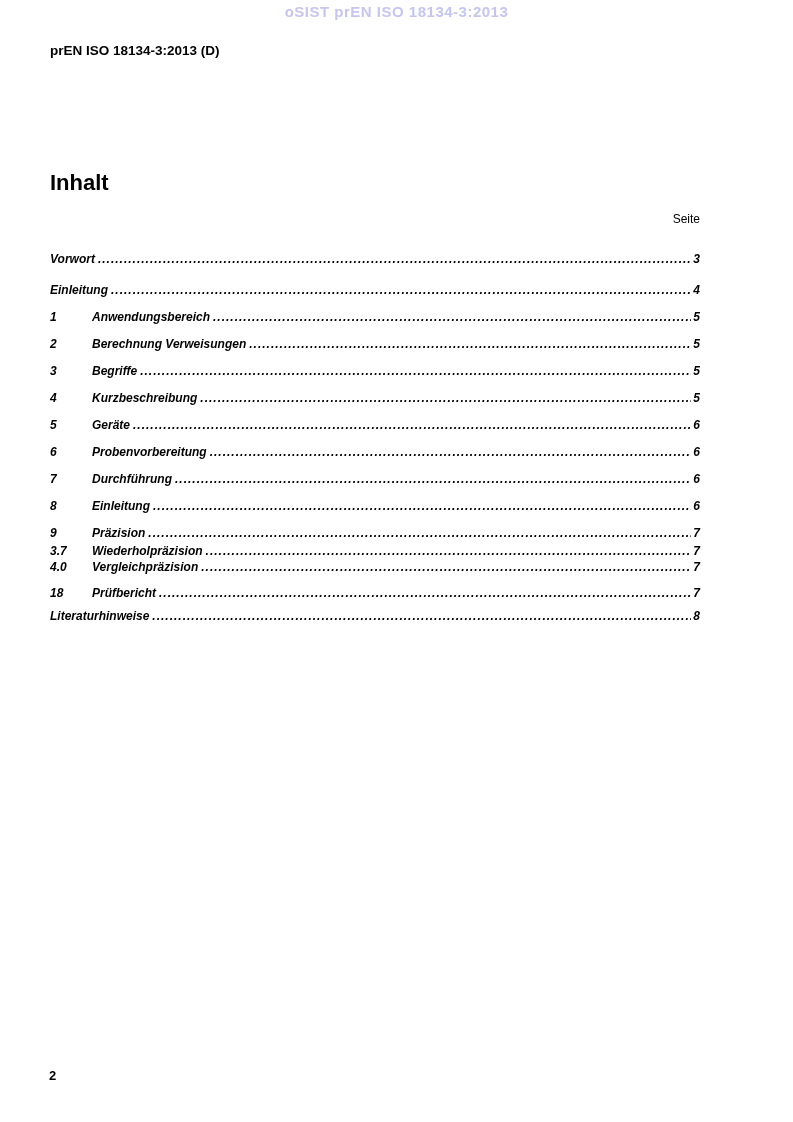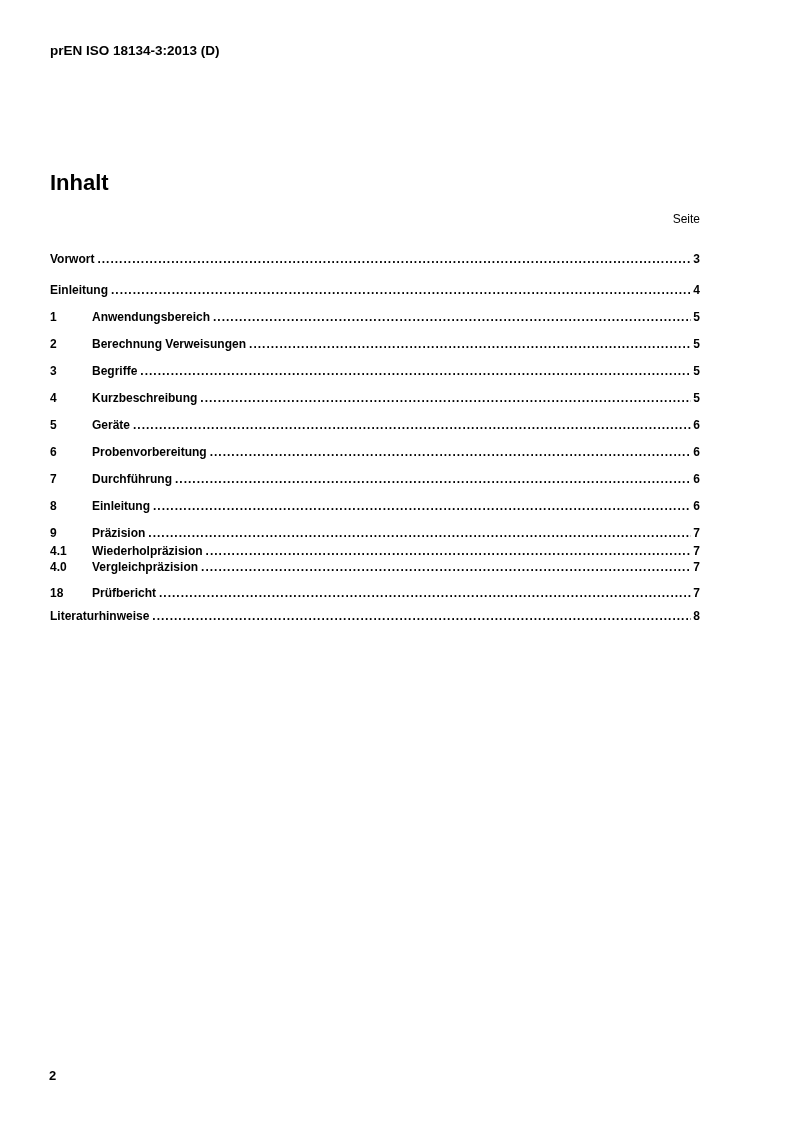--- a/index.html
+++ b/index.html
@@ -43,20 +43,21 @@
     position: absolute;
     left: 50px; right: 93px; top: 252px;
   }
   .row {
     display: flex;
     align-items: baseline;
     font-size: 12px;
     font-weight: bold;
     line-height: 15px;
     margin-bottom: 12px;
+    font-style: italic;
   }
   .row.gap-lg  { margin-bottom: 16px; }
   .row.tight   { margin-bottom: 3px;  }
   .row.tight2  { margin-bottom: 1px;  }
   .row.gap-md  { margin-bottom: 11px; }
   .row.gap-sm  { margin-bottom: 8px;  }
   .num {
     flex: 0 0 42px;
   }
   .label { flex: 0 0 auto; }
@@ -76,20 +77,21 @@
     left: 49px; top: 1068px;
     font-size: 13px;
     font-weight: bold;
   }
 </style>
 </head>
 <body>
 
 <div class="page">
 
+  <div class="watermark" style="color: rgb(197, 198, 240);">oSIST prEN ISO 18134-3:2013</div>
 
   <div class="doc-header">prEN ISO 18134-3:2013 (D)</div>
 
   <h1 class="inhalt-title">Inhalt</h1>
 
   <div class="seite-header">Seite</div>
 
   <nav class="toc">
 
     <div class="row gap-lg">
@@ -161,21 +163,21 @@
     </div>
 
     <div class="row tight">
       <span class="num">9</span>
       <span class="label">Präzision</span>
       <span class="leader"></span>
       <span class="pg">7</span>
     </div>
 
     <div class="row tight2">
-      <span class="num">4.1</span>
+      <span class="num">3.7</span>
       <span class="label">Wiederholpräzision</span>
       <span class="leader"></span>
       <span class="pg">7</span>
     </div>
 
     <div class="row gap-md">
       <span class="num">4.0</span>
       <span class="label">Vergleichpräzision</span>
       <span class="leader"></span>
       <span class="pg">7</span>

